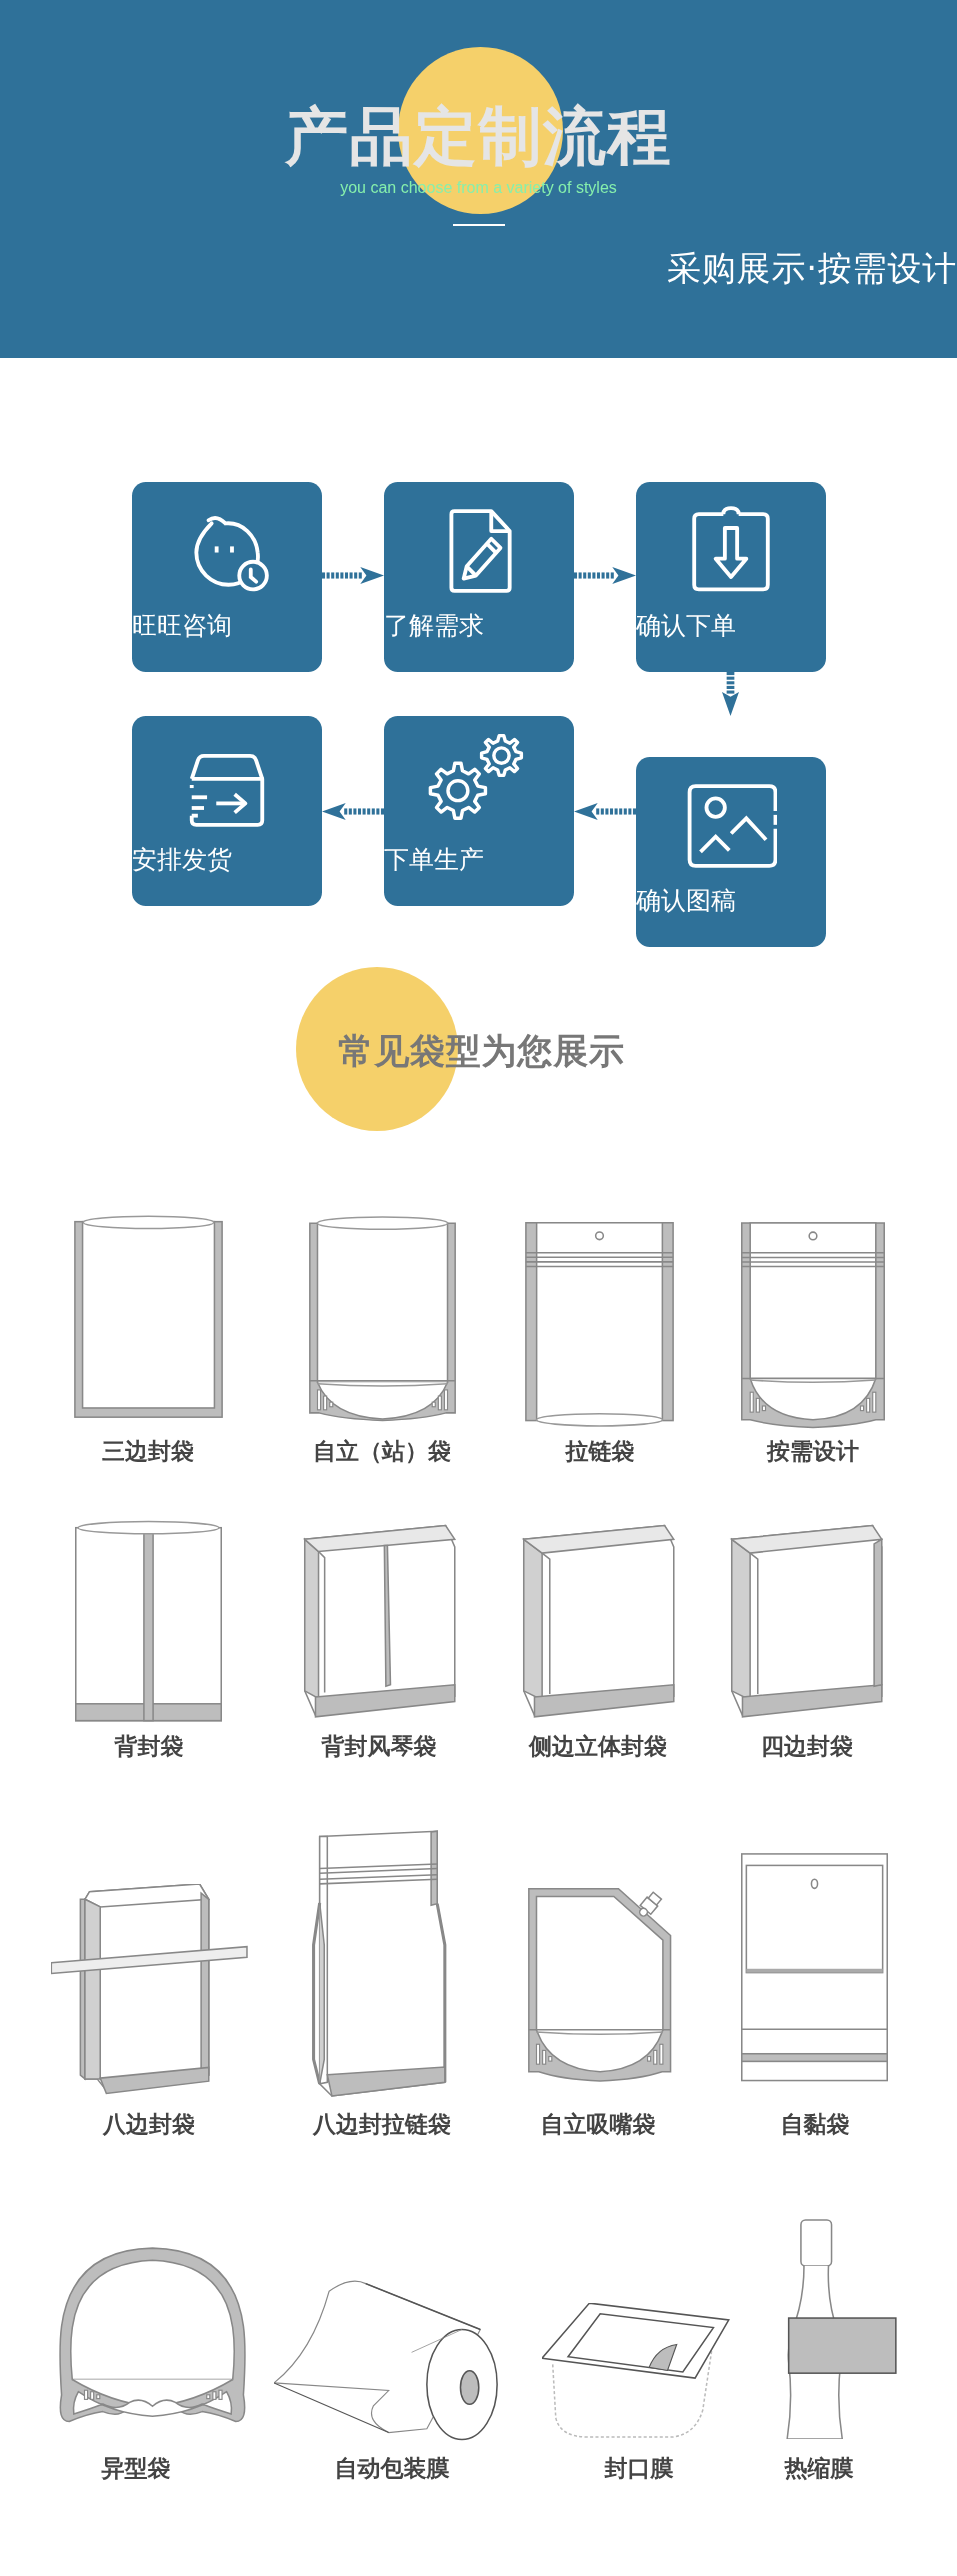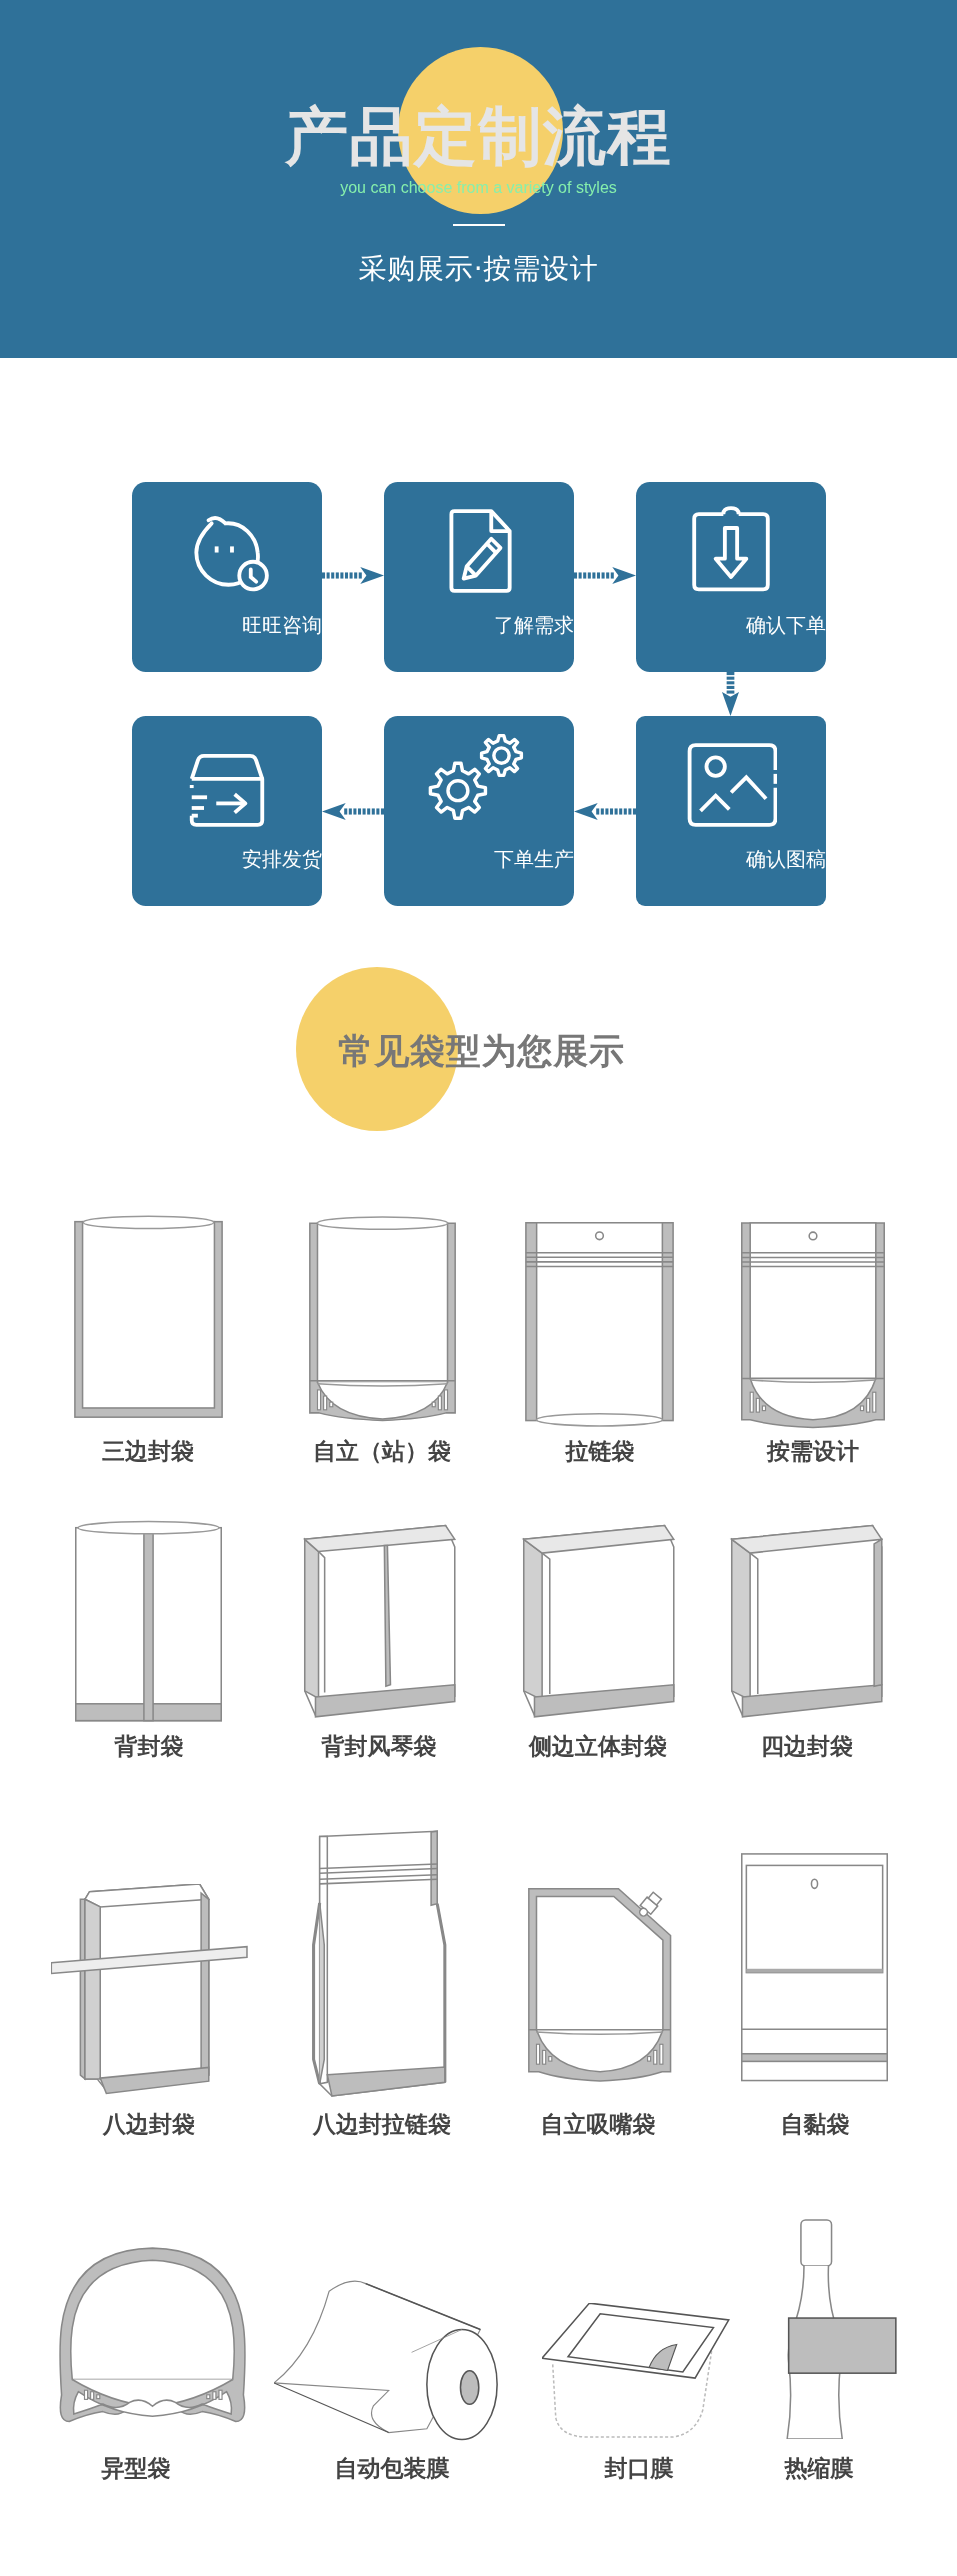--- a/index.html
+++ b/index.html
@@ -5,31 +5,31 @@
   * { box-sizing: border-box; margin: 0; padding: 0; }
   html, body { width: 957px; background: #ffffff; }
   body { position: relative; height: 2576px; overflow: hidden; font-family: "DejaVu Sans", "Liberation Sans", sans-serif; }
 
   
   .hero { position: absolute; left: 0; top: 0; width: 957px; height: 358px; background: #2f7199; overflow: hidden; }
   .hero-circle { position: absolute; left: 398px; top: 47px; width: 165px; height: 167px; border-radius: 50%; background: #f5d06a; }
   .hero-title { position: absolute; left: 0; top: 98px; width: 957px; text-align: center; color: #e5e5e5; font-size: 63px; letter-spacing: 1.5px; line-height: 77px; font-family: "DejaVu Sans", sans-serif; }
   .hero-en { position: absolute; left: 0; top: 178px; width: 957px; text-align: center; color: #86efac; font-size: 16px; line-height: 20px; font-family: "Liberation Sans", sans-serif; }
   .hero-dash { position: absolute; left: 453px; top: 224px; width: 52px; height: 2.3px; background: #fff; }
-  .hero-sub { position: absolute; left: 0; top: 250px; width: 957px; text-align: center; color: #fff; font-size: 28px; line-height: 37px; letter-spacing: 0.8px; }
+  .hero-sub { position: absolute; left: 0; top: 250px; width: 957px; text-align: right; color: #fff; font-size: 34px; line-height: 37px; letter-spacing: 0.8px; }
 
   
   .card { position: absolute; width: 190px; height: 190px; background: #2f7199; border-radius: 13.8px; }
   .card .icon { position: absolute; left: 49px; top: 23px; width: 92px; height: 92px; }
   .card .icon svg { width: 92px; height: 92px; display: block; }
-  .card .label { position: absolute; left: 0; top: 130px; width: 190px; text-align: right; color: #fff; font-size: 20px; line-height: 27.6px; }
+  .card .label { position: absolute; left: 0; top: 130px; width: 190px; text-align: left; color: #fff; font-size: 25px; line-height: 27.6px; }
   .c1 { left: 132px; top: 482px; }
   .c2 { left: 384px; top: 482px; padding-left: 10px; }
   .c3 { left: 636px; top: 482px; }
-  .c4 { left: 636px; top: 716px; border-radius: 9px; }
+  .c4 { left: 636px; top: 757px; }
   .c5 { left: 384px; top: 716px; }
   .c6 { left: 132px; top: 716px; }
   .arrow { position: absolute; }
   .arrow svg { display: block; }
 
   
   .sec2-circle { position: absolute; left: 296px; top: 967px; width: 162px; height: 164px; border-radius: 50%; background: #f5d06a; }
   .sec2-title { position: absolute; left: 0; top: 1030px; width: 957px; text-align: center; color: #777777; font-size: 35px; line-height: 43px; letter-spacing: 0.8px; padding-left: 6.1px; }
 
   .bag { position: absolute; }

